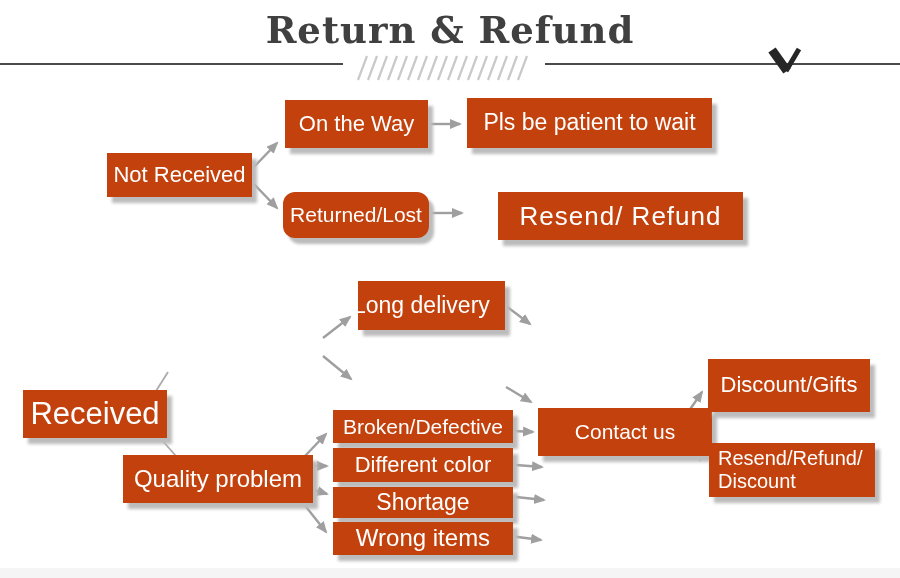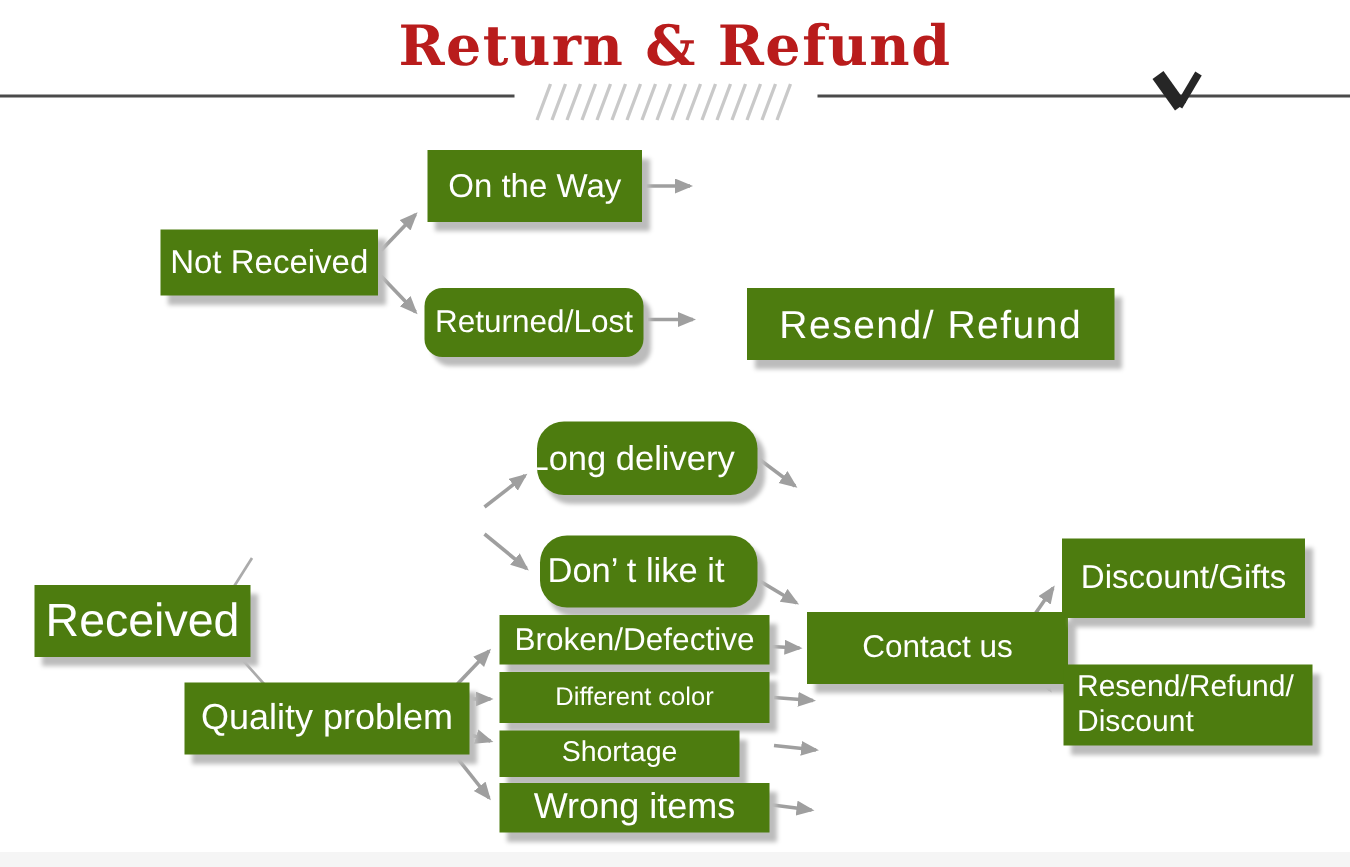--- a/index.html
+++ b/index.html
@@ -4,48 +4,48 @@
 <style>
   html,body{margin:0;padding:0;background:#ffffff;}
   .canvas{
     position:relative;width:900px;height:578px;background:#ffffff;overflow:hidden;
     font-family:"Liberation Sans", sans-serif;
   }
   
   .title{
     position:absolute;left:0;top:8px;width:900px;text-align:center;
     font-family:"DejaVu Serif","Liberation Serif",serif;font-weight:700;
-    font-size:37px;color:#b91c1c;letter-spacing:1px;
+    font-size:37px;color:#404040;letter-spacing:1px;
   }
   .rule{position:absolute;top:63px;height:2px;background:#4a4a4a;}
   .rule.left{left:0;width:343px;}
   .rule.right{left:545px;width:355px;}
   
   svg.connectors{position:absolute;left:0;top:0;width:900px;height:578px;}
   
   .node{
-    position:absolute;background:#4d7c0f;color:#ffffff;
+    position:absolute;background:#c2410c;color:#ffffff;
     display:flex;align-items:center;justify-content:center;
     box-shadow:5px 6px 3px #bcbcbc;overflow:hidden;
     white-space:nowrap;line-height:1.1;
   }
-  .node.left{justify-content:flex-start;border-radius:18px;}
+  .node.left{justify-content:flex-start;}
   .n-not-received {left:107px;top:153px;width:145px;height:44px;font-size:22px;}
   .n-on-the-way   {left:285px;top:100px;width:143px;height:48px;font-size:22px;}
   .n-pls-wait     {left:467px;top:98px; width:245px;height:50px;font-size:23px;}
   .n-returned-lost{left:283px;top:192px;width:146px;height:46px;font-size:21px;border-radius:12px;}
   .n-resend-refund{left:470px;top:192px;width:245px;height:48px;font-size:26px;letter-spacing:1px;margin-left:28px;}
   .n-received     {left:23px; top:390px;width:144px;height:48px;font-size:31px;}
   .n-not-quality  {left:123px;top:322px;width:199px;height:50px;font-size:22px;}
   .n-quality      {left:123px;top:455px;width:190px;height:48px;font-size:24px;}
   .n-long-delivery{left:358px;top:281px;width:147px;height:49px;font-size:23px;text-indent:-5px;}
   .n-dont-like    {left:360px;top:357px;width:145px;height:48px;font-size:23px;padding-left:5px;box-sizing:border-box;}
   .n-broken       {left:333px;top:410px;width:180px;height:33px;font-size:21px;}
-  .n-diff-color   {left:333px;top:448px;width:180px;height:34px;font-size:17px;}
-  .n-shortage     {left:333px;top:487px;width:160px;height:31px;font-size:19px;}
+  .n-diff-color   {left:333px;top:448px;width:180px;height:34px;font-size:22px;}
+  .n-shortage     {left:333px;top:487px;width:180px;height:31px;font-size:23px;}
   .n-wrong-items  {left:333px;top:522px;width:180px;height:33px;font-size:24px;}
   .n-contact-us   {left:538px;top:408px;width:174px;height:48px;font-size:21px;}
   .n-discount     {left:708px;top:359px;width:162px;height:53px;font-size:22px;}
   .n-resend-disc  {left:709px;top:443px;width:166px;height:54px;font-size:20px;
                    white-space:normal;justify-content:flex-start;align-items:flex-start;
                    padding:4px 0 0 9px;box-sizing:border-box;line-height:1.15;}
   
   .bottom-band{position:absolute;left:0;bottom:0;width:900px;height:10px;background:#f1f1f1;opacity:.75;}
 </style>
 </head>
@@ -94,27 +94,27 @@
     </g>
 
     <g stroke="#ababab" stroke-width="1.8" fill="none">
       <line x1="156" y1="391" x2="168" y2="372"></line>
       <line x1="160" y1="438" x2="176" y2="456"></line>
     </g>
   </svg>
 
   <div class="node n-not-received">Not Received</div>
   <div class="node n-on-the-way">On the Way</div>
+  <div class="node n-pls-wait">Pls be patient to wait</div>
   <div class="node n-returned-lost">Returned/Lost</div>
   <div class="node n-resend-refund">Resend/ Refund</div>
 
   <div class="node n-received">Received</div>
   <div class="node n-quality">Quality problem</div>
   <div class="node n-long-delivery left">Long delivery</div>
-  <div class="node n-dont-like left">Don’ t like it</div>
   <div class="node n-broken">Broken/Defective</div>
   <div class="node n-diff-color">Different color</div>
   <div class="node n-shortage">Shortage</div>
   <div class="node n-wrong-items">Wrong items</div>
   <div class="node n-contact-us">Contact us</div>
   <div class="node n-discount">Discount/Gifts</div>
   <div class="node n-resend-disc">Resend/Refund/ Discount</div>
 
   <div class="bottom-band"></div>
 </div>

